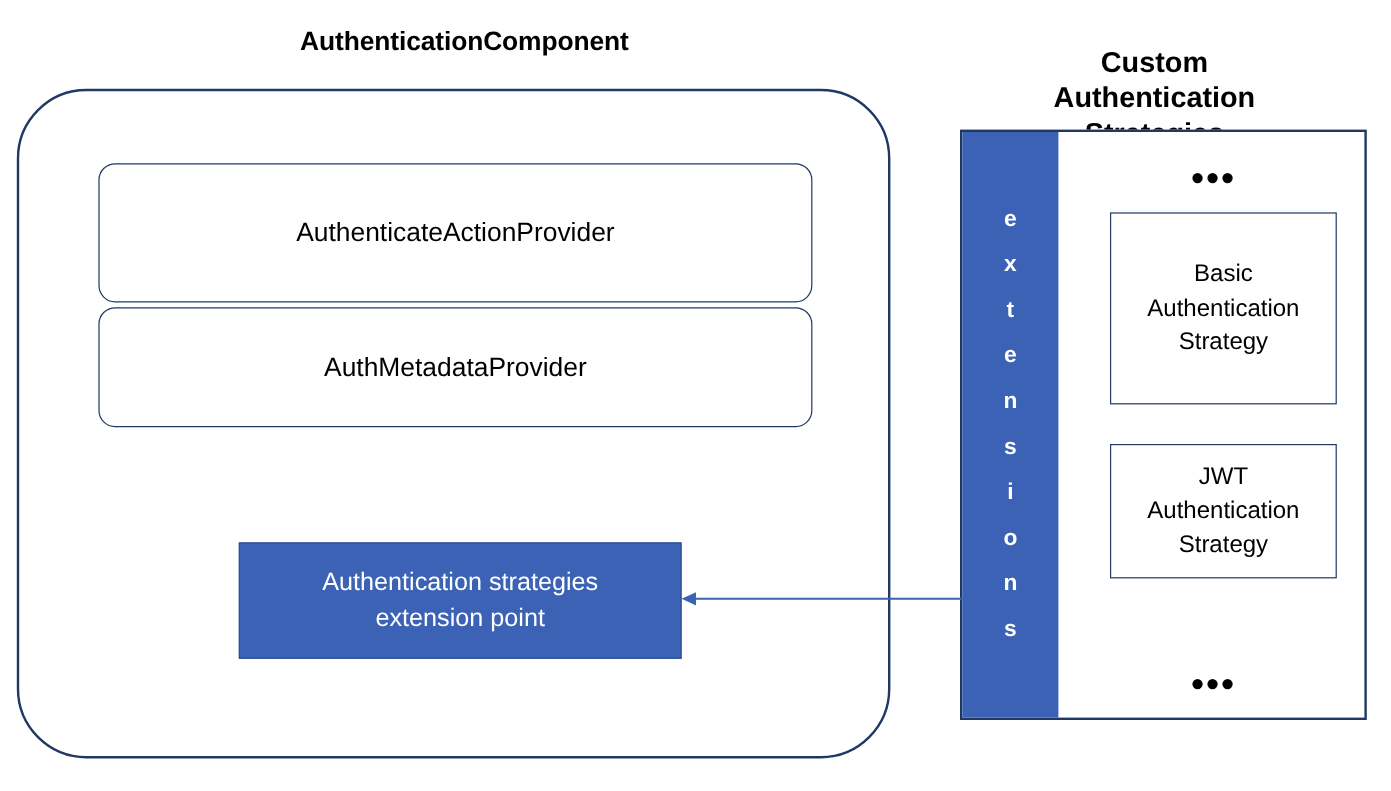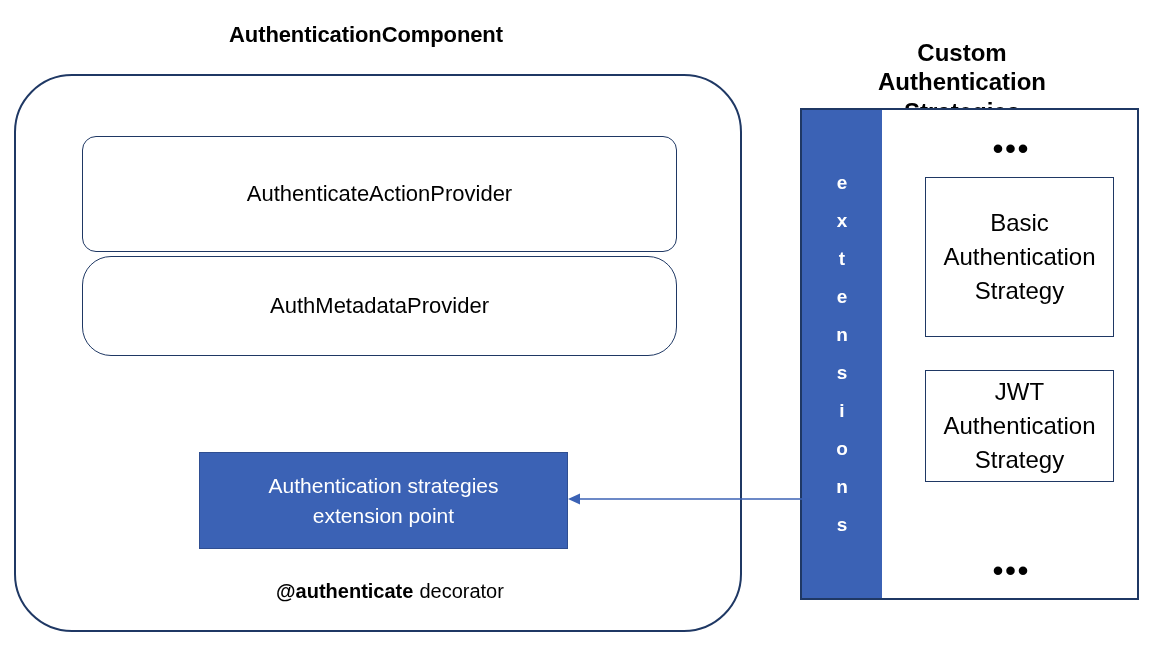--- a/index.html
+++ b/index.html
@@ -23,21 +23,21 @@
   
   .title {
     position: absolute;
     font-weight: bold;
     color: #000000;
     text-align: center;
     line-height: 1.22;
     white-space: pre-line;
   }
   #component-title {
-    left: 156px;
+    left: 177px;
     top: 22px;
     width: 420px;
     font-size: 22px;
     letter-spacing: -0.1px;
   }
   #custom-title {
     left: 817px;
     top: 38px;
     width: 290px;
     font-size: 24px;
@@ -65,21 +65,21 @@
     border-radius: 14px;
     box-sizing: border-box;
     background: #ffffff;
     display: flex;
     align-items: center;
     justify-content: center;
     color: #000000;
     font-size: 22px;
   }
   #provider-0 { top: 136px; height: 116px; }
-  #provider-1 { top: 256px; height: 100px; border-radius: 29px; }
+  #provider-1 { top: 256px; height: 100px; }
   #provider-2 { top: 372px; height: 97px; }
   #provider-2 .provider-label { margin-top: -18px; }
 
   
   #extension-point {
     position: absolute;
     left: 199px;
     top: 452px;
     width: 369px;
     height: 97px;
@@ -161,21 +161,21 @@
     left: 123px;
     width: 189px;
     border: 1.8px solid #1F3864;
     box-sizing: border-box;
     background: #ffffff;
     display: flex;
     align-items: center;
     justify-content: center;
     text-align: center;
     color: #000000;
-    font-size: 24px;
+    font-size: 20px;
     line-height: 1.42;
     white-space: pre-line;
   }
   #strategy-0 { top: 67px; height: 160px; }
   #strategy-1 { top: 260px; height: 112px; }
 
   
   #extension-arrow {
     position: absolute;
     left: 560px;
@@ -200,23 +200,20 @@
   <div class="provider-box" id="provider-0">
     <span class="provider-label">AuthenticateActionProvider</span>
   </div>
   <div class="provider-box" id="provider-1">
     <span class="provider-label">AuthMetadataProvider</span>
   </div>
 
   <div id="extension-point">Authentication strategies
 extension point</div>
 
-  <div id="decorator-caption">
-    <span class="dec-name">@authenticate</span><span class="dec-word">decorator</span>
-  </div>
 
   <div id="strategies-panel">
 
     <div id="extensions-bar">
       <span class="ext-letter">e</span>
       <span class="ext-letter">x</span>
       <span class="ext-letter">t</span>
       <span class="ext-letter">e</span>
       <span class="ext-letter">n</span>
       <span class="ext-letter">s</span>

